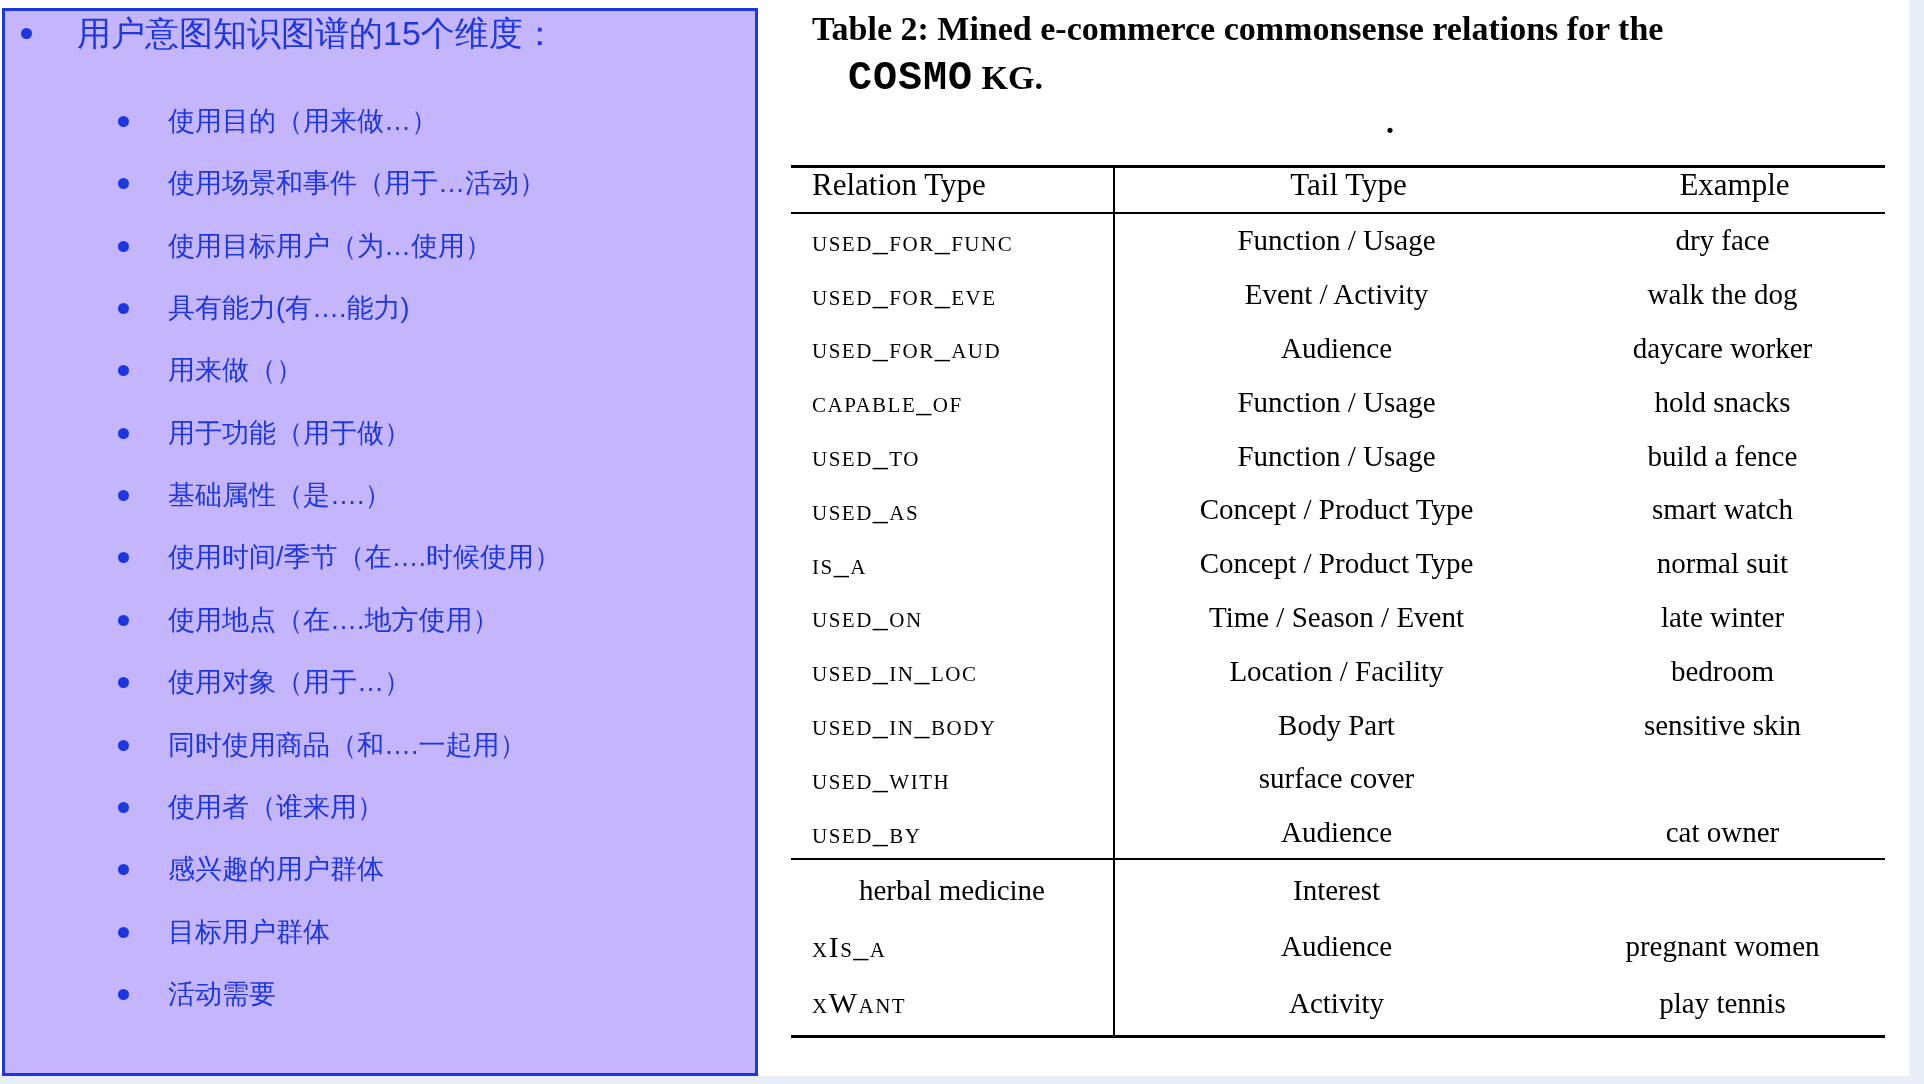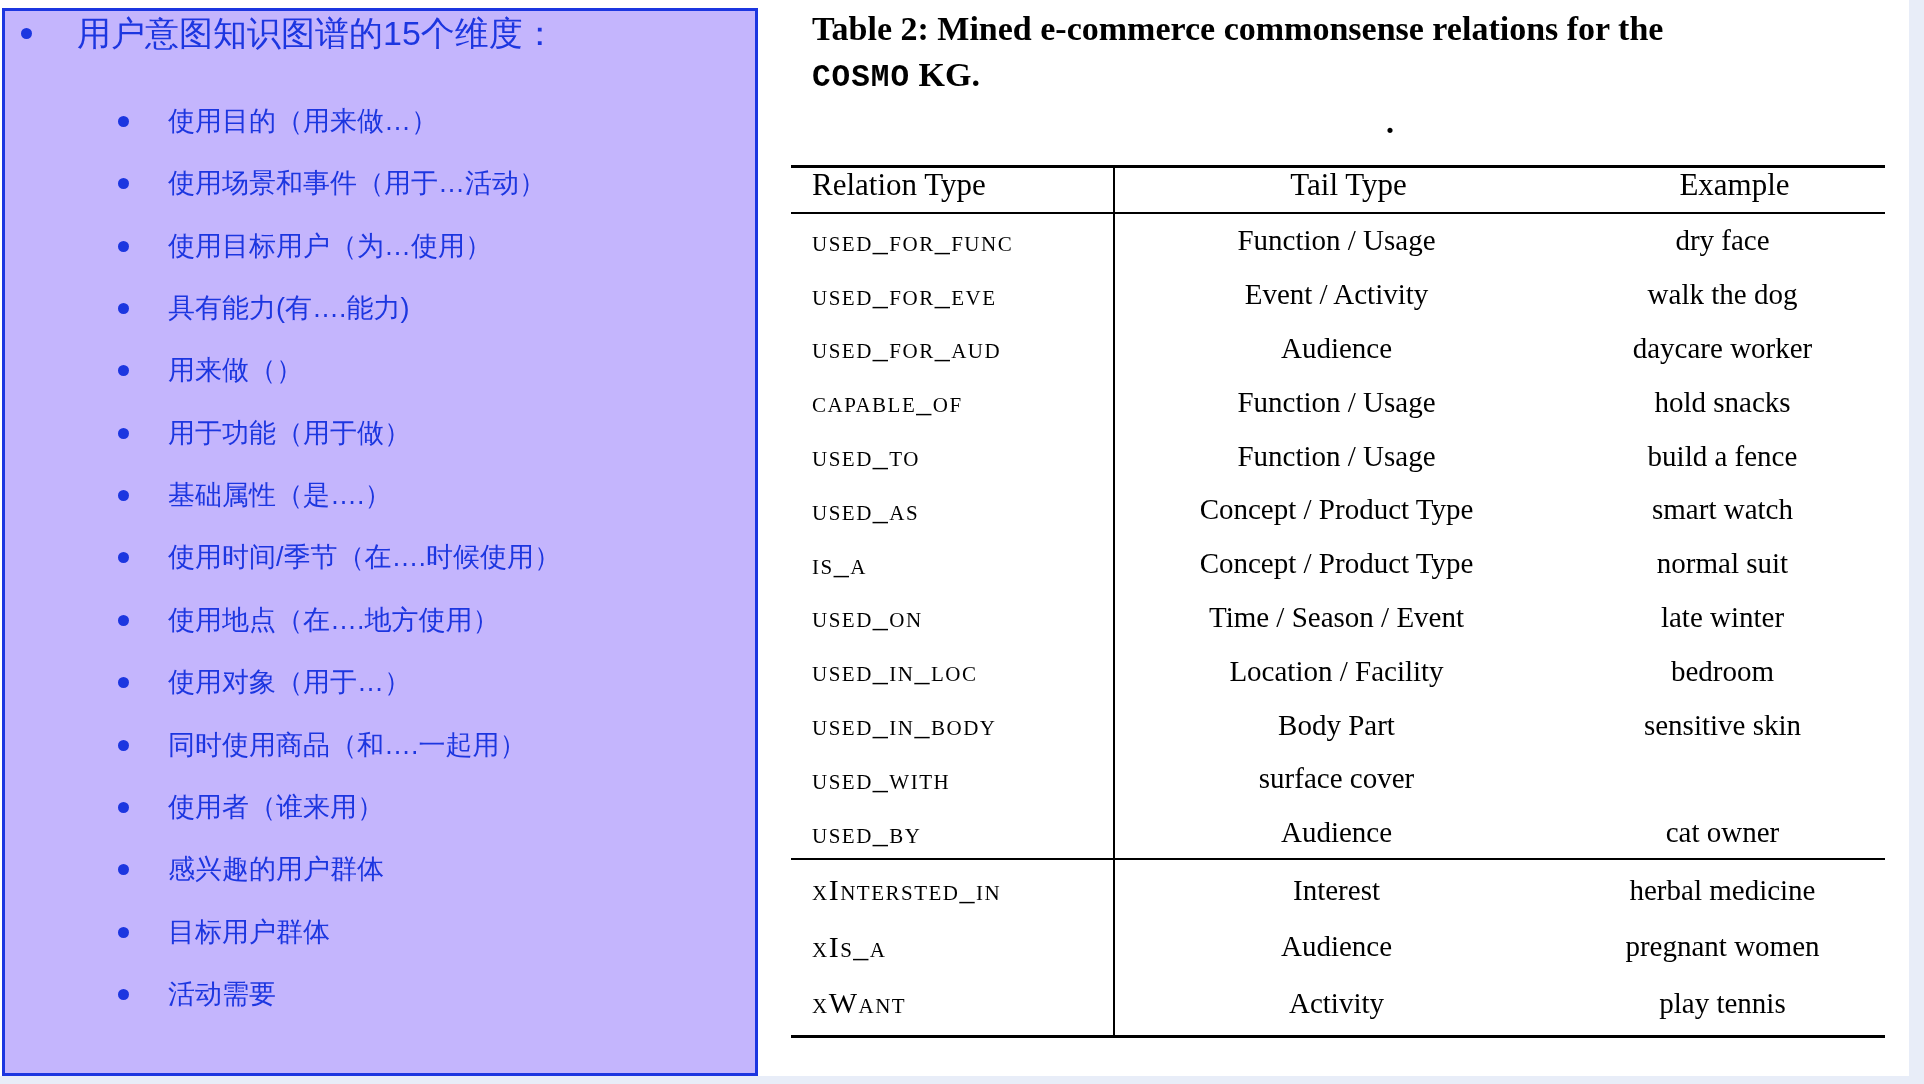--- a/index.html
+++ b/index.html
@@ -39,21 +39,21 @@
   .item-row .txt{left:163px;font-size:27px;}
   
   .caption-line1{
     position:absolute;left:812px;top:10px;width:1081px;
     font-size:34px;font-weight:bold;
     text-align:justify;text-align-last:justify;white-space:nowrap;
   }
   .caption-line1 span{display:inline-block;}
   .caption-line1::after{content:"";display:inline-block;width:100%;}
   .caption-line2{position:absolute;left:812px;top:56px;font-size:34px;font-weight:bold;white-space:nowrap;}
-  .kg-name{font-family:"Liberation Mono",monospace;font-size:31px;font-weight:bold;letter-spacing:1px;}
+  .kg-name{font-family:"Liberation Mono",monospace;font-size:40px;font-weight:bold;letter-spacing:1px;margin-left:36px;}
   .stray-dot{position:absolute;left:1386px;top:104px;font-size:32px;font-weight:bold;}
   
   .ptable{position:absolute;left:791px;top:165px;width:1094px;height:875px;}
   .rule{position:absolute;left:0;width:1094px;background:#000;}
   .rule-top{top:0;height:3px;}
   .rule-head{top:47px;height:2px;}
   .rule-mid{top:693px;height:2px;}
   .rule-bottom{top:870px;height:3px;}
   .col-divider{position:absolute;left:322px;top:3px;width:2px;height:867px;background:#000;}
   .trow{
@@ -217,23 +217,22 @@
         </div>
         <div class="trow">
           <div class="cell rel">used_by</div>
           <div class="cell">Audience</div>
           <div class="cell">cat owner</div>
         </div>
       </div>
     <div class="rule rule-mid"></div>
     <div class="tbody2" id="tbody2">
         <div class="trow">
-          <div class="cell rel">xIntersted_in</div>
+          <div class="cell">herbal medicine</div>
           <div class="cell">Interest</div>
-          <div class="cell">herbal medicine</div>
         </div>
         <div class="trow">
           <div class="cell rel">xIs_a</div>
           <div class="cell">Audience</div>
           <div class="cell">pregnant women</div>
         </div>
         <div class="trow">
           <div class="cell rel">xWant</div>
           <div class="cell">Activity</div>
           <div class="cell">play tennis</div>

